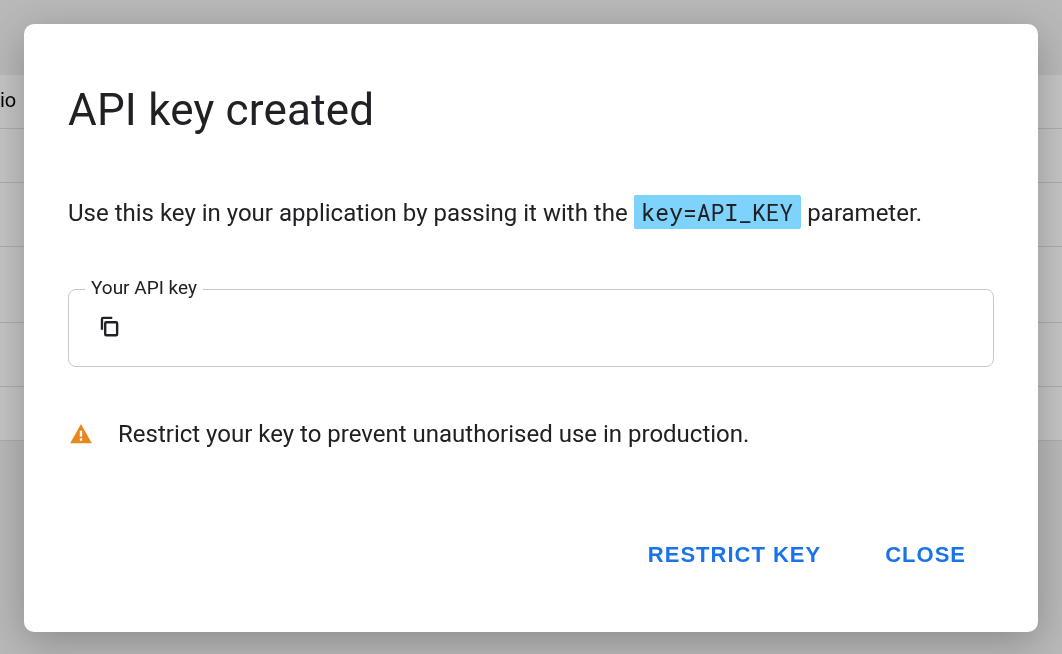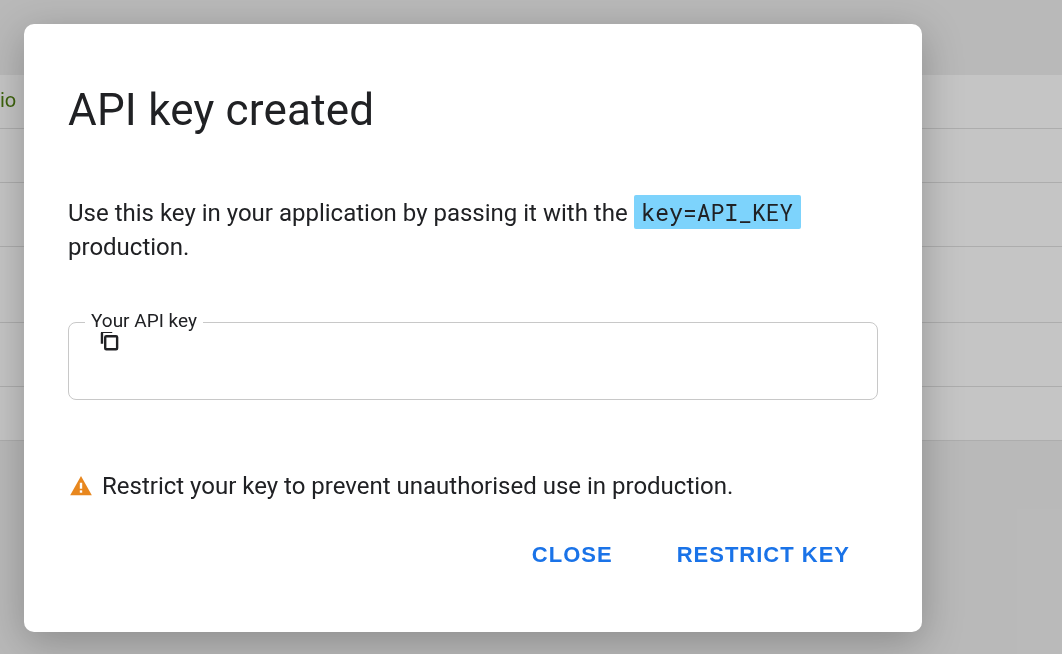--- a/index.html
+++ b/index.html
@@ -24,34 +24,34 @@
     .bg-strip.row1 { top: 75px;  height: 54px; }
     .bg-strip.row2 { top: 129px; height: 54px; }
     .bg-strip.row3 { top: 183px; height: 64px; }
     .bg-strip.row4 { top: 247px; height: 76px; }
     .bg-strip.row5 { top: 323px; height: 64px; }
     .bg-strip.row6 { top: 387px; height: 54px; }
     .bg-label {
       position: absolute;
       left: 0; top: 88px;
       font-size: 20px;
-      color: #4d7c0f;
+      color: #000000;
     }
 
     .scrim {
       position: absolute;
       inset: 0;
       background: rgba(0,0,0,0.20);
     }
 
     .dialog {
       position: absolute;
       left: 24px;
       top: 24px;
-      width: 898px;
+      width: 1014px;
       height: 608px;
       background: #fff;
       border-radius: 10px;
       box-shadow: 0 10px 40px rgba(0,0,0,0.25);
       padding: 0 44px;
       display: flex;
       flex-direction: column;
     }
 
     .dialog h1 {
@@ -76,20 +76,21 @@
       font-size: 23px;
     }
 
     .field-wrap {
       position: relative;
       margin-top: 58px;
       border: 1px solid #c8c8c8;
       border-radius: 8px;
       height: 78px;
       display: flex;
+      align-items: center;
       padding: 0 22px 0 22px;
     }
     .field-label {
       position: absolute;
       top: -14px;
       left: 16px;
       background: #fff;
       padding: 0 6px;
       font-size: 19px;
       color: #202124;
@@ -111,24 +112,24 @@
       justify-content: center;
       border: none;
       background: transparent;
       cursor: pointer;
       color: #202124;
       border-radius: 50%;
     }
     .copy-btn svg { width: 26px; height: 26px; }
 
     .warning-row {
-      margin-top: 72px;
+      margin-top: 53px;
       display: flex;
       align-items: center;
-      gap: 8px;
+      gap: 24px;
     }
     .warning-row .warn-icon {
       width: 26px;
       height: 26px;
       flex: 0 0 auto;
     }
     .warning-row .txt {
       font-size: 24px;
       color: #202124;
     }
@@ -166,21 +167,21 @@
 
 <div class="scrim"></div>
 
 <div class="dialog">
 
   <h1>API key created</h1>
 
   <p class="intro">
     <span>Use this key in your application by passing it with the </span>
     <code>key=API_KEY</code>
-    <span> production.</span>
+    <span> parameter.</span>
   </p>
 
   <div class="field-wrap">
     <span class="field-label">Your API key</span>
     <button class="copy-btn">
       <span>
         <svg viewBox="0 0 24 24" fill="none" stroke="currentColor" stroke-width="2.2">
           <rect x="8.5" y="8.5" width="11" height="12" rx="1"></rect>
           <path d="M5.5 15.5 V5.5 a1 1 0 0 1 1 -1 H15"></path>
         </svg>
@@ -193,17 +194,17 @@
       <svg viewBox="0 0 24 24">
         <path d="M12 2.8 L22 20.5 H2 Z" fill="#e8871e"></path>
         <rect x="10.9" y="9" width="2.2" height="5.5" fill="#fff"></rect>
         <rect x="10.9" y="16" width="2.2" height="2.2" fill="#fff"></rect>
       </svg>
     </span>
     <span class="txt">Restrict your key to prevent unauthorised use in production.</span>
   </div>
 
   <div class="actions">
+    <button class="flat-btn">RESTRICT KEY</button>
     <button class="flat-btn">CLOSE</button>
-    <button class="flat-btn">RESTRICT KEY</button>
   </div>
 
 </div>
 
 </body></html>

